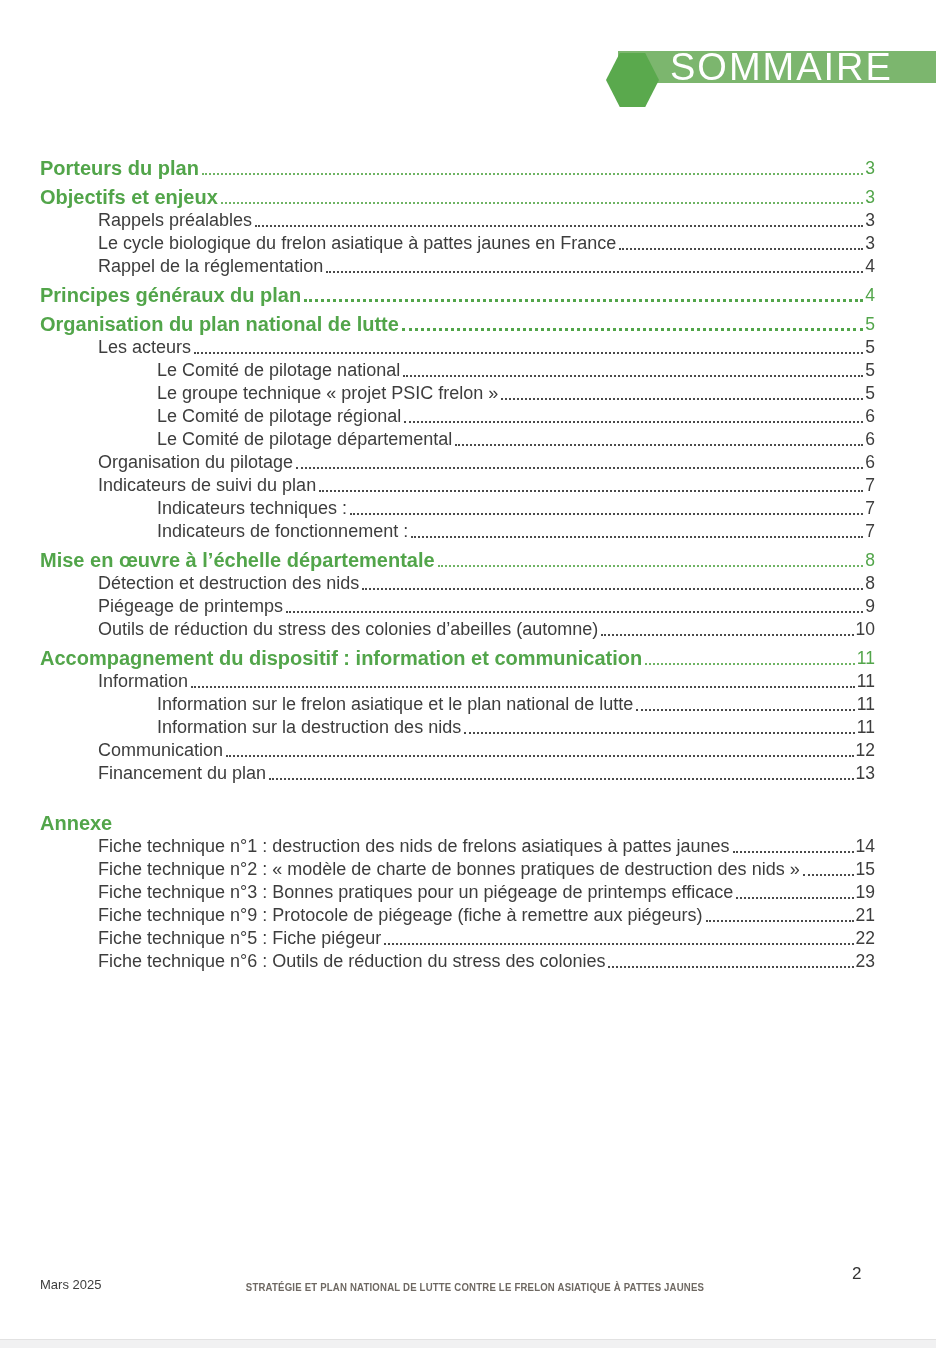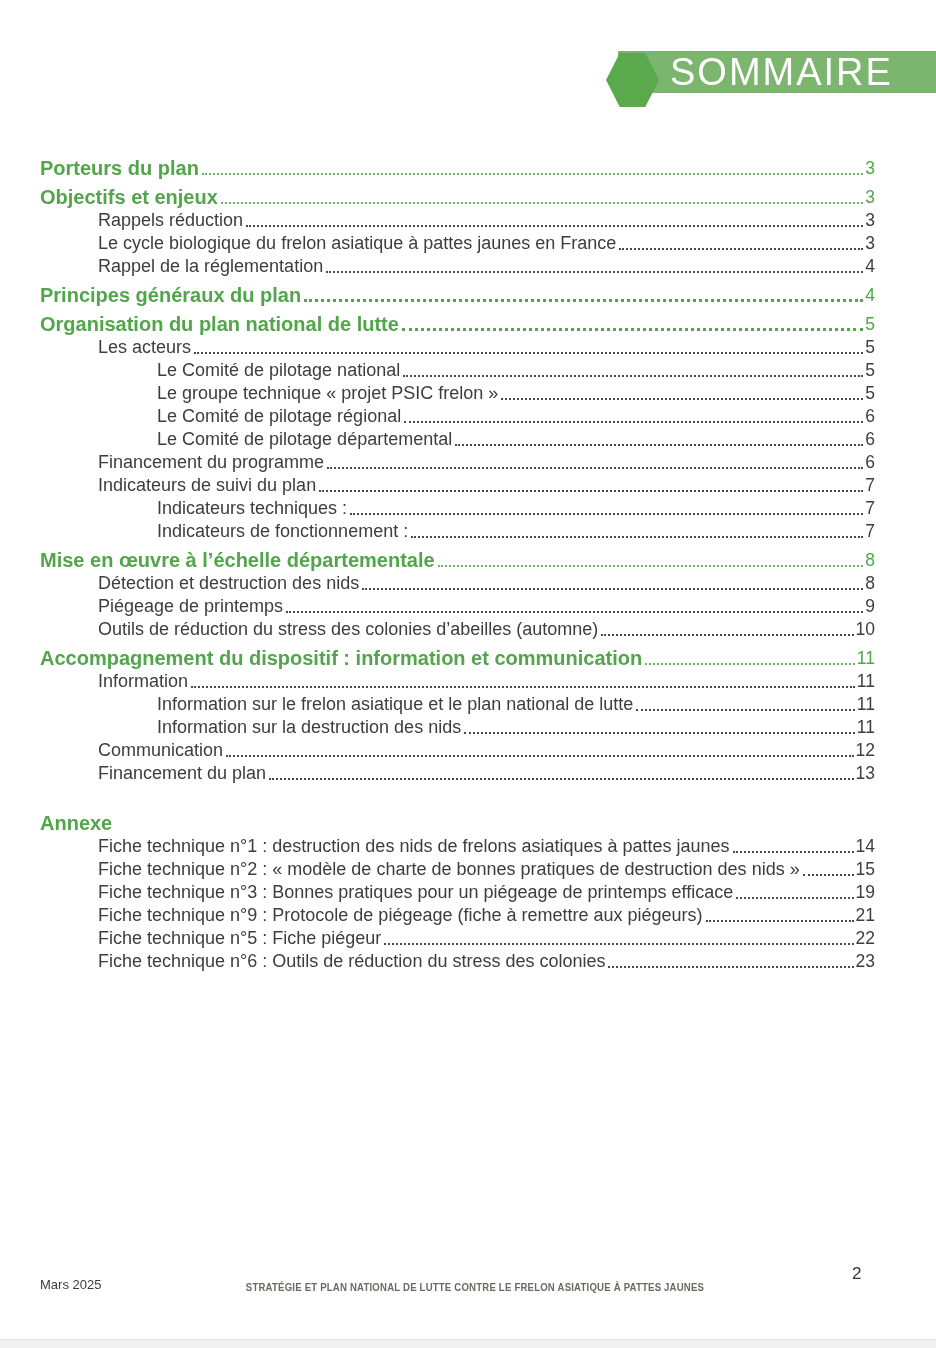--- a/index.html
+++ b/index.html
@@ -10,21 +10,21 @@
     --green-heading:#52a54a;
     --green-banner:#7cb66e;
     --green-hexagon:#5aa94d;
     --green-dots:#6fb464;
     --body-text:#3d3d3d;
     --dots-dark:#4a4a4a;
     --footer-gray:#6e6862;
   }
   
   .banner{
-    position:absolute;top:51px;left:618px;right:0;height:42px;
+    position:absolute;top:51px;left:618px;right:0;height:32px;
     background:var(--green-banner);
     display:flex;align-items:center;
   }
   .banner-title{
     color:#ffffff;font-size:38px;font-weight:300;letter-spacing:2px;
     padding-left:52px;line-height:50px;white-space:nowrap;
   }
   .hexagon{
     position:absolute;left:606px;top:53px;width:53px;height:54px;
     background:var(--green-hexagon);
@@ -86,21 +86,21 @@
     <span class="label">Porteurs du plan</span>
     <span class="leader"></span>
     <span class="page">3</span>
   </div>
     <div class="toc-row lvl1 green">
     <span class="label">Objectifs et enjeux</span>
     <span class="leader"></span>
     <span class="page">3</span>
   </div>
     <div class="toc-row lvl2">
-    <span class="label">Rappels réduction</span>
+    <span class="label">Rappels préalables</span>
     <span class="leader"></span>
     <span class="page">3</span>
   </div>
     <div class="toc-row lvl2">
     <span class="label">Le cycle biologique du frelon asiatique à pattes jaunes en France</span>
     <span class="leader"></span>
     <span class="page">3</span>
   </div>
     <div class="toc-row lvl2">
     <span class="label">Rappel de la réglementation</span>
@@ -136,21 +136,21 @@
     <span class="label">Le Comité de pilotage régional</span>
     <span class="leader"></span>
     <span class="page">6</span>
   </div>
     <div class="toc-row lvl3">
     <span class="label">Le Comité de pilotage départemental</span>
     <span class="leader"></span>
     <span class="page">6</span>
   </div>
     <div class="toc-row lvl2">
-    <span class="label">Financement du programme</span>
+    <span class="label">Organisation du pilotage</span>
     <span class="leader"></span>
     <span class="page">6</span>
   </div>
     <div class="toc-row lvl2">
     <span class="label">Indicateurs de suivi du plan</span>
     <span class="leader"></span>
     <span class="page">7</span>
   </div>
     <div class="toc-row lvl3">
     <span class="label">Indicateurs techniques :</span>

